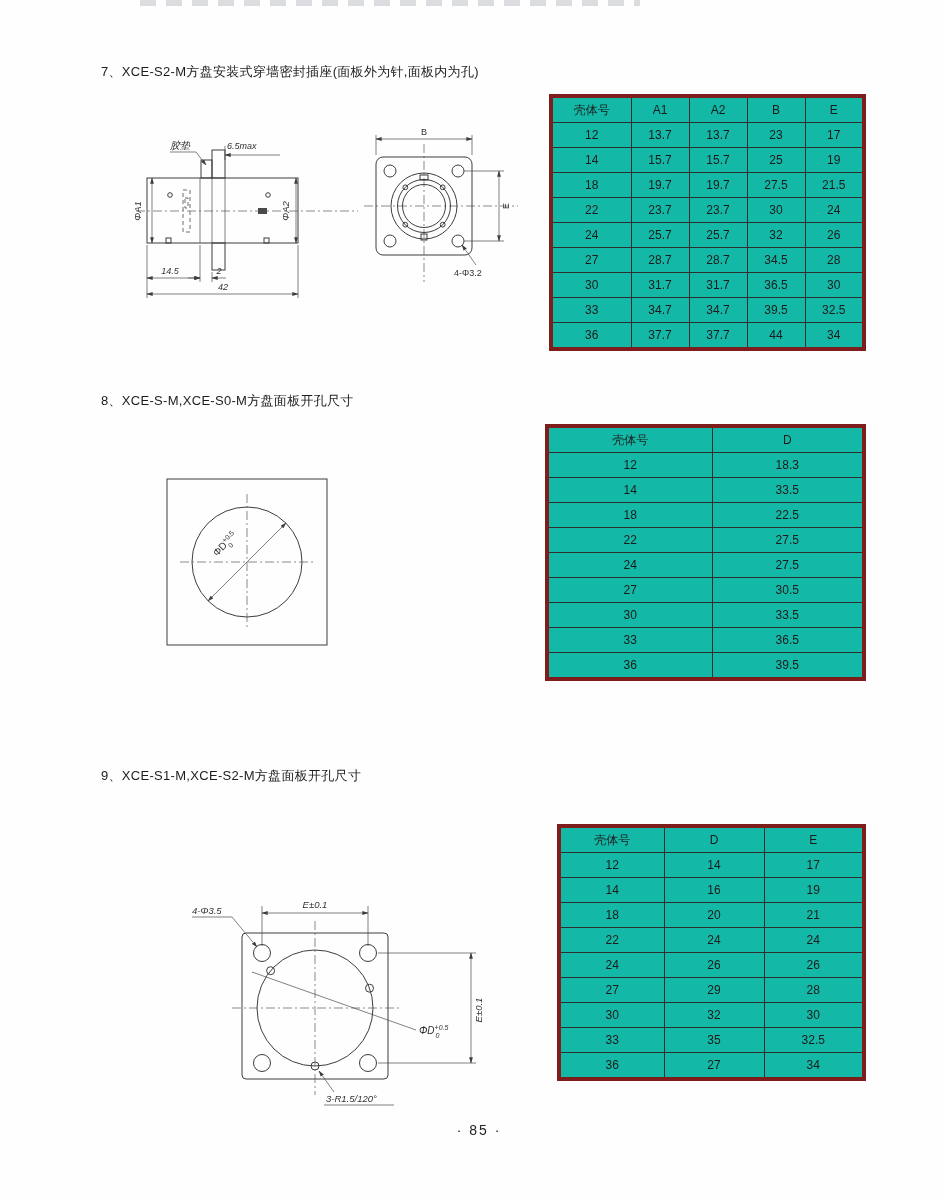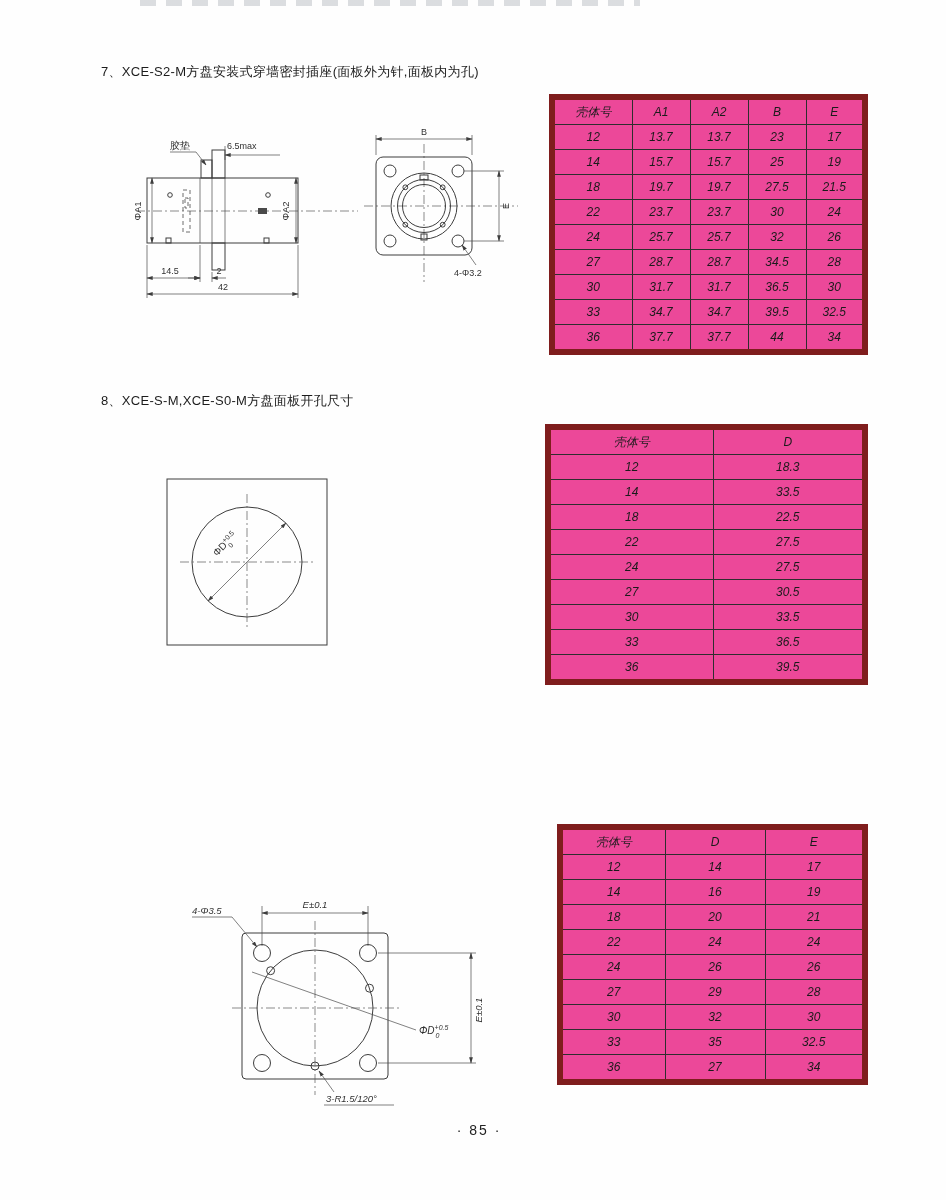--- a/index.html
+++ b/index.html
@@ -9,22 +9,22 @@
   }
   .scan-artifact{
     position:absolute;left:140px;top:0;width:500px;height:6px;opacity:.35;
     background:repeating-linear-gradient(90deg,#9aa0a8 0 16px,transparent 16px 26px);
   }
   .heading{
     position:absolute;margin:0;font-size:13px;font-weight:400;color:#1c1c1c;
     letter-spacing:.3px;white-space:nowrap;
   }
   table.spec{
-    position:absolute;border-collapse:collapse;background:#ec4899;
-    table-layout:fixed;border:6px solid #7f1d1d;font-style:italic;
+    position:absolute;border-collapse:collapse;background:#14b8a6;
+    table-layout:fixed;border:4px solid #7f1d1d;
   }
   .spec th,.spec td{
     border:1px solid #2e2e2e;font-size:12px;font-weight:400;color:#1b1b1b;
     text-align:center;vertical-align:middle;height:24px;padding:0 2px;white-space:nowrap;
   }
   .drawing{position:absolute;}
   .drawing svg{display:block;}
   .drawing text{fill:#303030;font-family:"Liberation Sans",sans-serif;}
   .ol{fill:none;stroke:#3d3d3d;stroke-width:1;}
   .thin{stroke:#4a4a4a;stroke-width:.7;fill:none;}
@@ -37,21 +37,21 @@
 </style>
 </head>
 <body>
 
 <div class="page">
 
   <div class="scan-artifact"></div>
 
   <h2 class="heading" style="left:101px;top:63px;">7、XCE-S2-M方盘安装式穿墙密封插座(面板外为针,面板内为孔)</h2>
 
-  <div class="drawing" style="left:130px;top:112px;">
+  <div class="drawing" style="left:130px;top:112px;font-style:italic;">
     <svg width="235" height="195" viewBox="0 0 235 195">
       <defs>
         <pattern id="hat1" patternUnits="userSpaceOnUse" width="5" height="5" patternTransform="rotate(45)">
           <line x1="2.5" y1="0" x2="2.5" y2="5" stroke="#6b6b6b" stroke-width="0.9"></line>
         </pattern>
         <marker id="ar1" viewBox="0 0 10 6" refX="9" refY="3" markerWidth="9" markerHeight="6" orient="auto-start-reverse">
           <path d="M0 0L10 3L0 6z" fill="#3d3d3d"></path>
         </marker>
       </defs>
       <g>
@@ -303,20 +303,21 @@
           <td>36</td>
           <td>39.5</td>
         </tr>
       </tbody>
     <colgroup>
         <col style="width:165px">
         <col style="width:152px">
       </colgroup>
   </table>
 
+  <h2 class="heading" style="left:101px;top:767px;">9、XCE-S1-M,XCE-S2-M方盘面板开孔尺寸</h2>
 
   <div class="drawing" style="left:186px;top:888px;font-style:italic;">
     <svg width="310" height="235" viewBox="0 0 310 235">
       <defs>
         <pattern id="hat5" patternUnits="userSpaceOnUse" width="5" height="5" patternTransform="rotate(45)">
           <line x1="2.5" y1="0" x2="2.5" y2="5" stroke="#6b6b6b" stroke-width="0.9"></line>
         </pattern>
         <marker id="ar5" viewBox="0 0 10 6" refX="9" refY="3" markerWidth="9" markerHeight="6" orient="auto-start-reverse">
           <path d="M0 0L10 3L0 6z" fill="#3d3d3d"></path>
         </marker>

